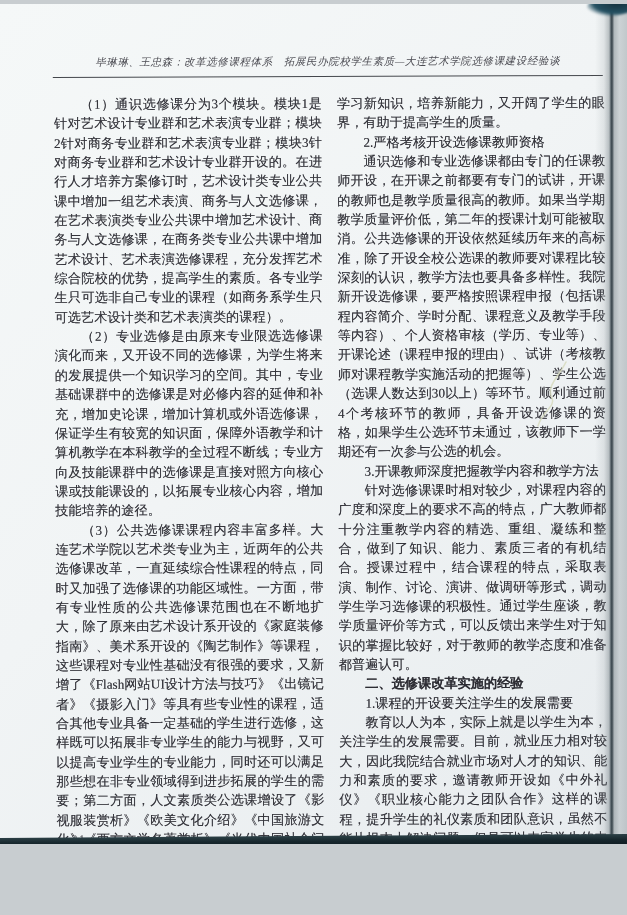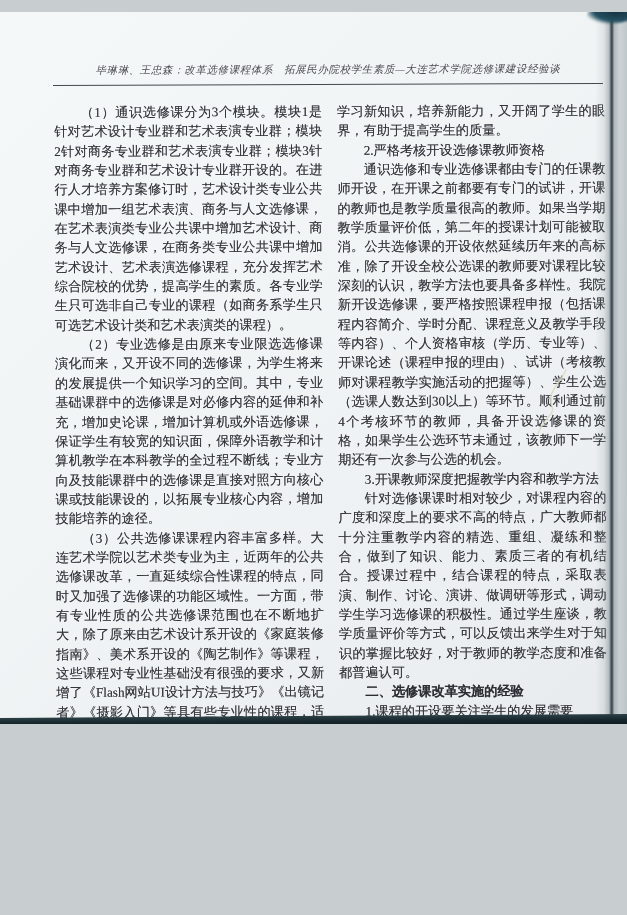--- a/index.html
+++ b/index.html
@@ -1,22 +1,22 @@
 <!DOCTYPE html>
 <html lang="zh"><head>
 <meta charset="utf-8">
 <style>
   html, body { margin: 0; padding: 0; }
   body { background: #c8cdd0; font-family: "Liberation Serif", serif; }
 
   .stage {
     position: relative;
     width: 627px;
-    height: 712px;
-    margin: 12px auto;
+    height: 840px;
+    margin: 4px auto;
     overflow: hidden;
     background:
       linear-gradient(135deg, #f5f8f8 0%, #f1f4f5 45%, #ebeff1 80%, #e7ebee 100%);
   }
 
   .scan-tilt {
     position: absolute;
     inset: 0;
     transform: rotate(-0.2deg);
     transform-origin: 50% 50%;

